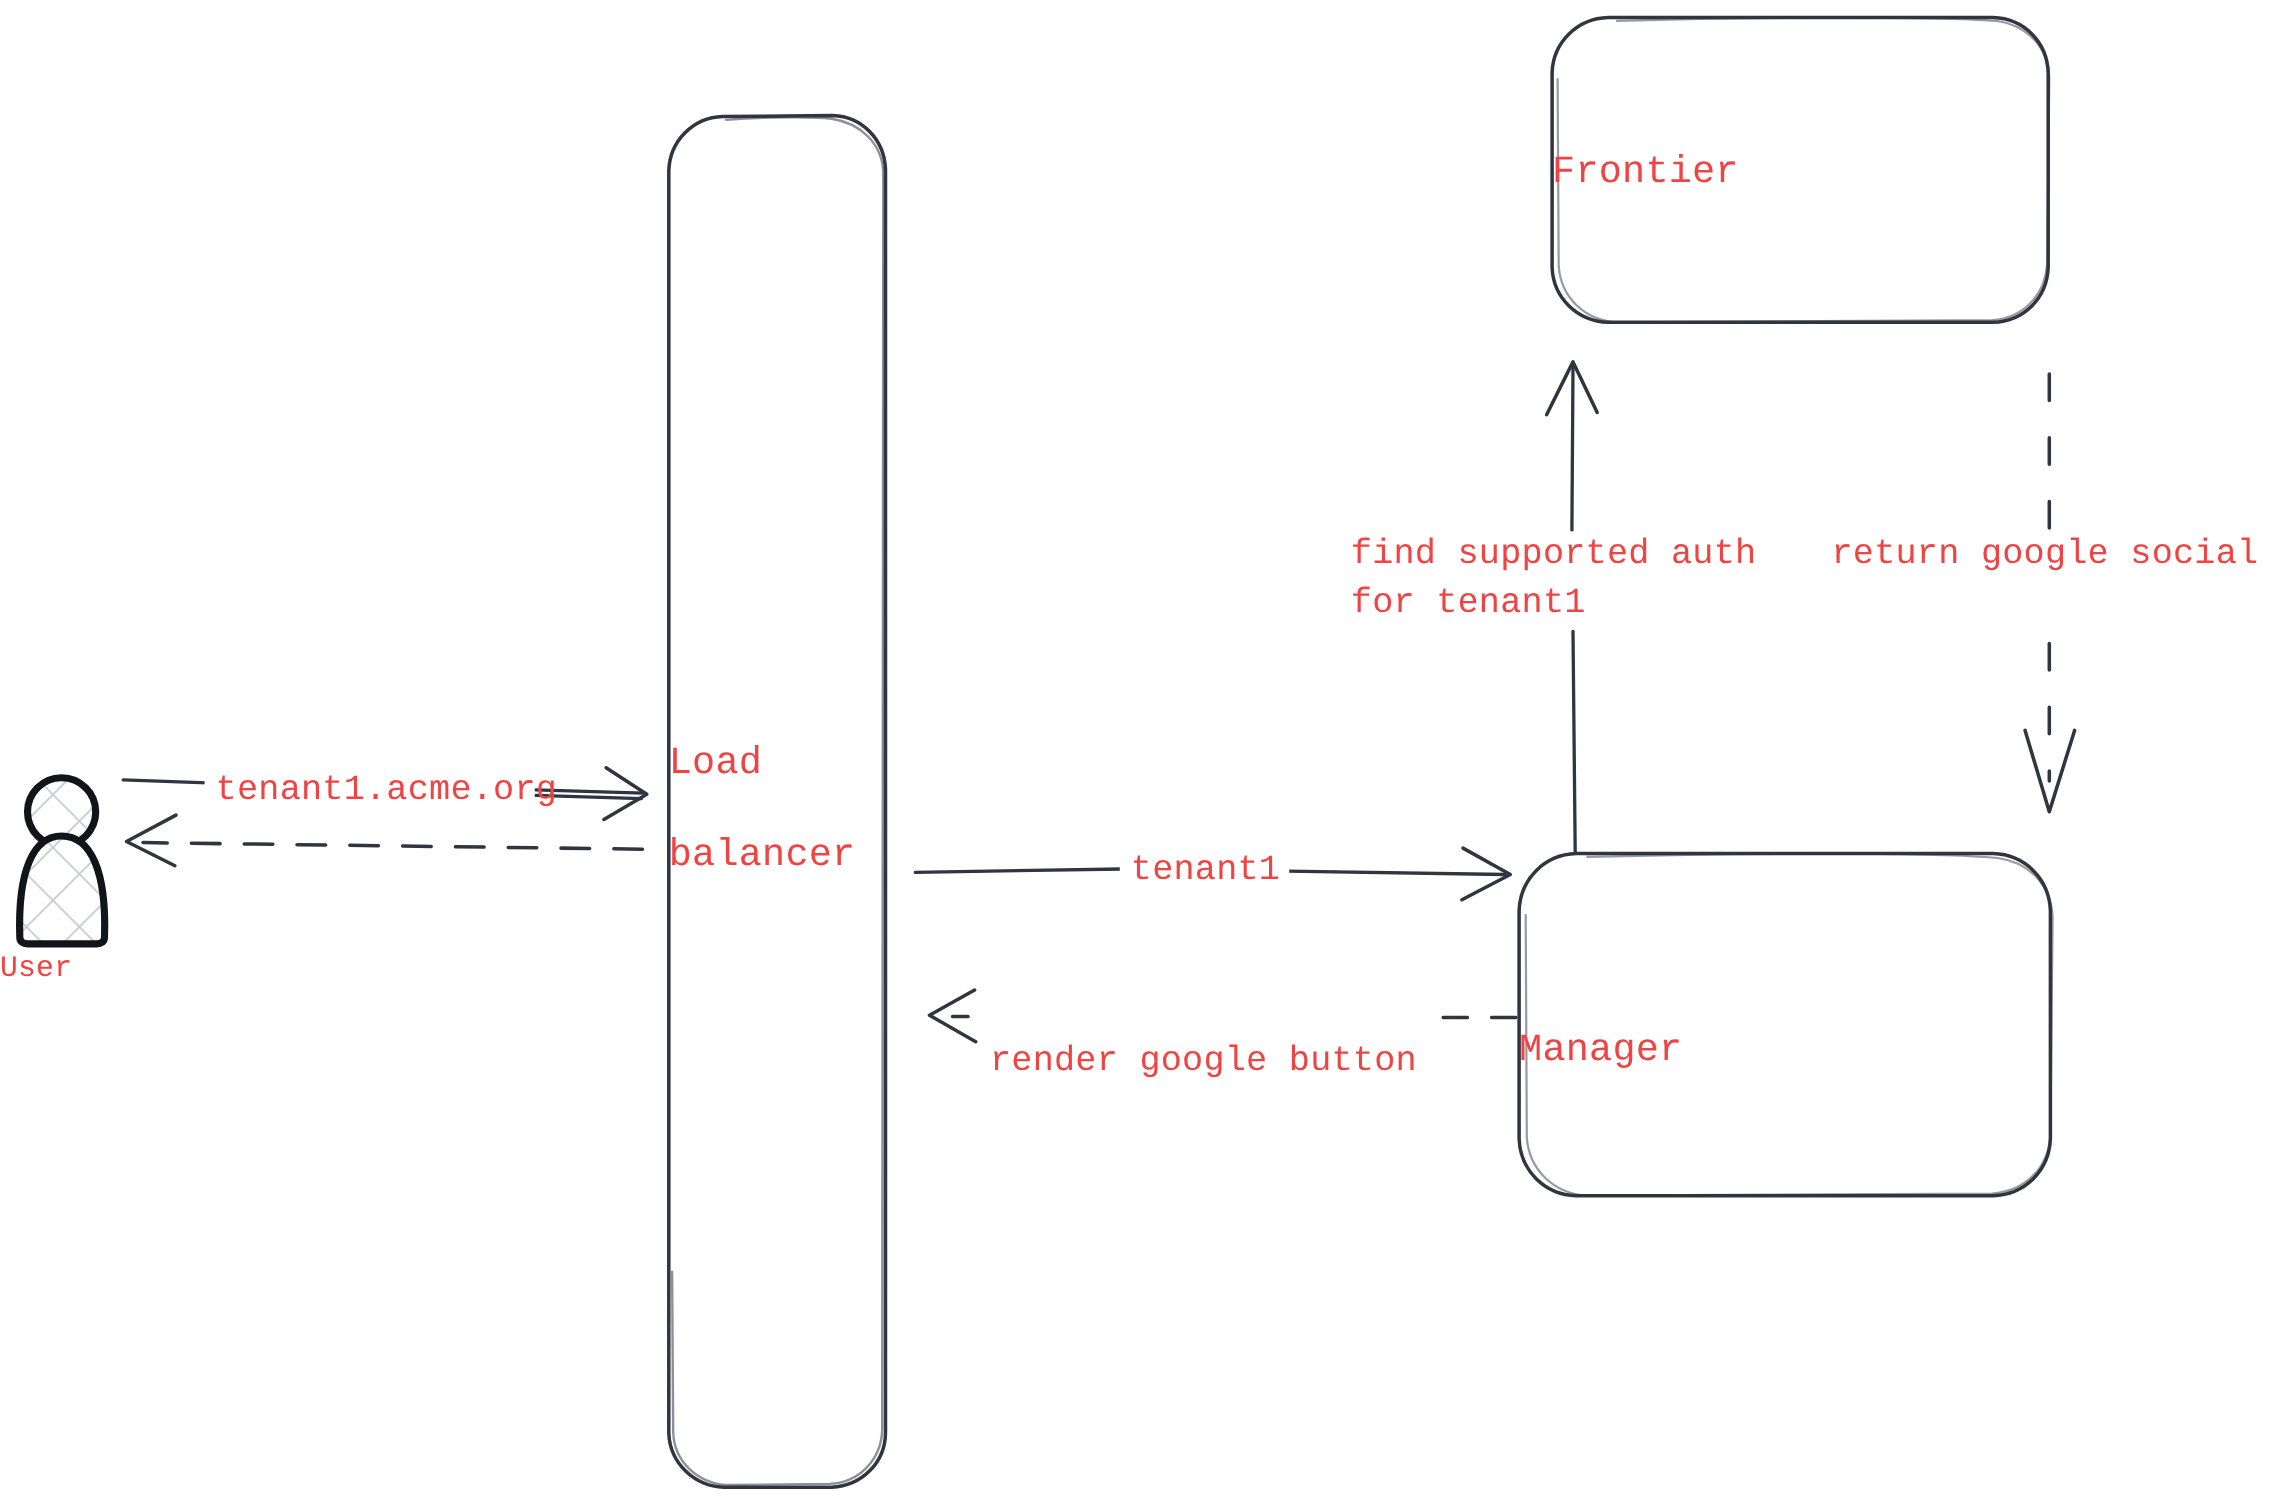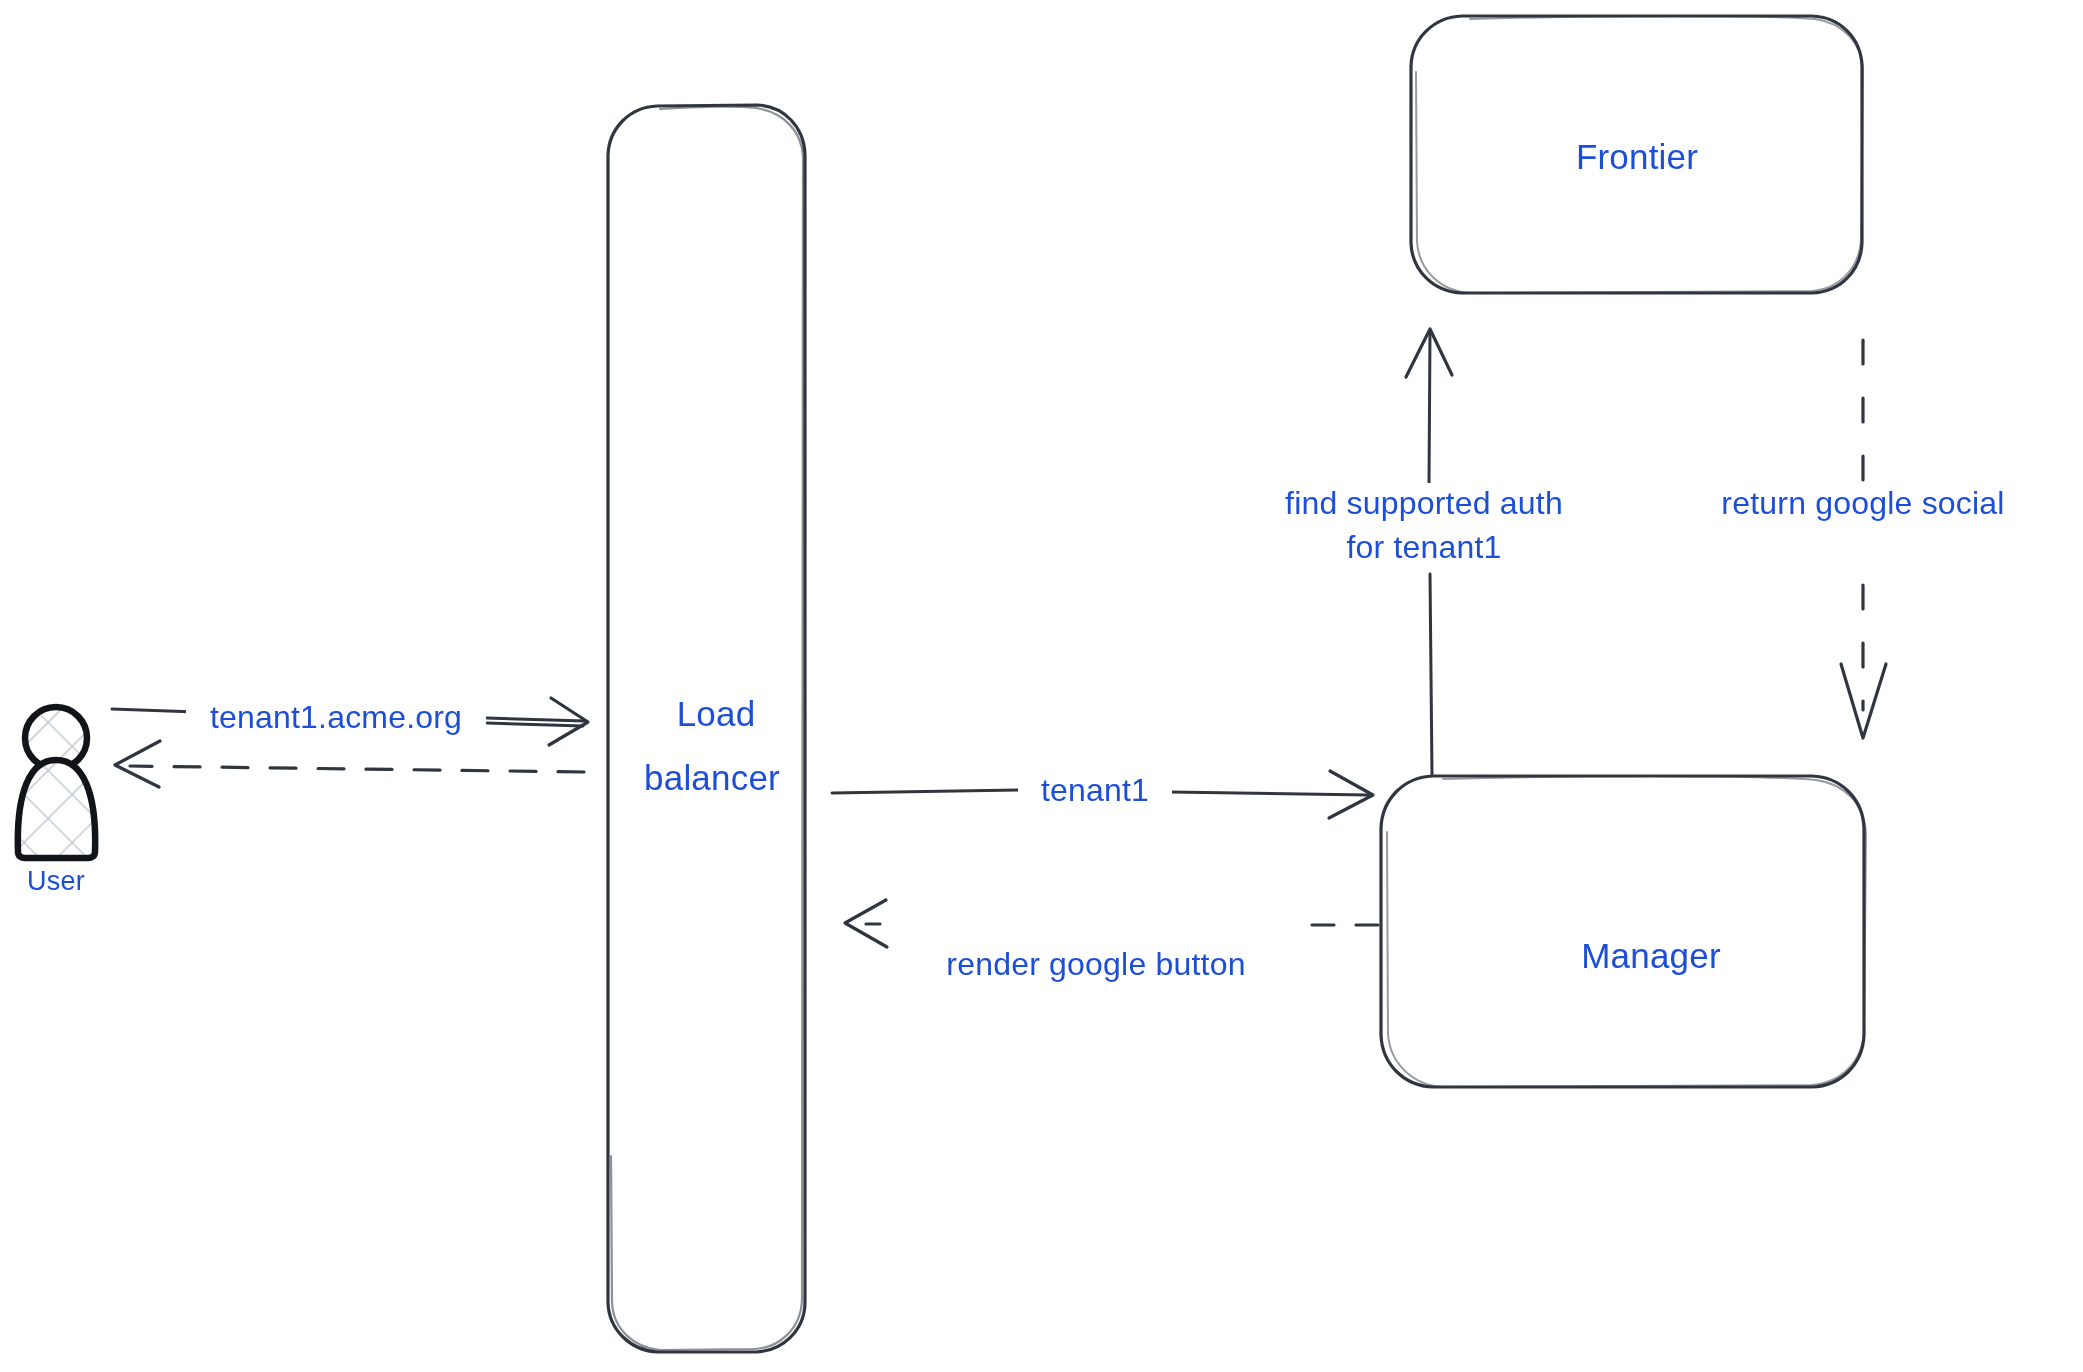--- a/index.html
+++ b/index.html
@@ -21,24 +21,23 @@
   #canvas svg.layer {
     position: absolute;
     left: 0;
     top: 0;
     width: 2083px;
     height: 1372px;
     overflow: visible;
   }
   .lbl {
     position: absolute;
-    color: #1d4ed8;
-    font-family: Liberation Sans, sans-serif;
+    color: #ef4444;
+    font-family: Liberation Mono, monospace;
     white-space: pre;
-    text-align: center;
     line-height: 1.18;
     letter-spacing: 0.2px;
     pointer-events: none;
   }
   .lbl-node  { font-size: 35px; }
   .lbl-edge  { font-size: 32px; }
   .lbl-actor { font-size: 27px; }
   .edge-chip {
     position: absolute;
     background: #ffffff;
@@ -116,21 +115,21 @@
 
     <g>
       <path class="stroke-main" stroke-width="3.2" stroke-dasharray="24 34" d="M1863 340 L1863 480"></path>
       <path class="stroke-main" stroke-width="3.2" stroke-dasharray="24 34" d="M1863 585 L1863 710"></path>
       <path class="stroke-main" stroke-width="3.2" d="M1841 664 L1863 738 L1886 664"></path>
     </g>
   </svg>
 
   <div class="lbl lbl-actor" style="left:0px; top:866px; width:112px;">User</div>
 
-  <div class="lbl lbl-node" style="left:608px; top:693px; width:216px;">Load</div>
+  <div class="lbl lbl-node" style="left:608px; top:674px; width:216px;">Load</div>
   <div class="lbl lbl-node" style="left:608px; top:757px; width:208px;">balancer</div>
 
   <div class="lbl lbl-node" style="left:1411px; top:136px; width:452px;">Frontier</div>
 
   <div class="lbl lbl-node" style="left:1381px; top:935px; width:540px;">Manager</div>
 
   <div class="lbl lbl-edge edge-chip" style="left:186px; top:697px; width:300px;">tenant1.acme.org</div>
 
   <div class="lbl lbl-edge edge-chip" style="left:1018px; top:770px; width:154px;">tenant1</div>
 

